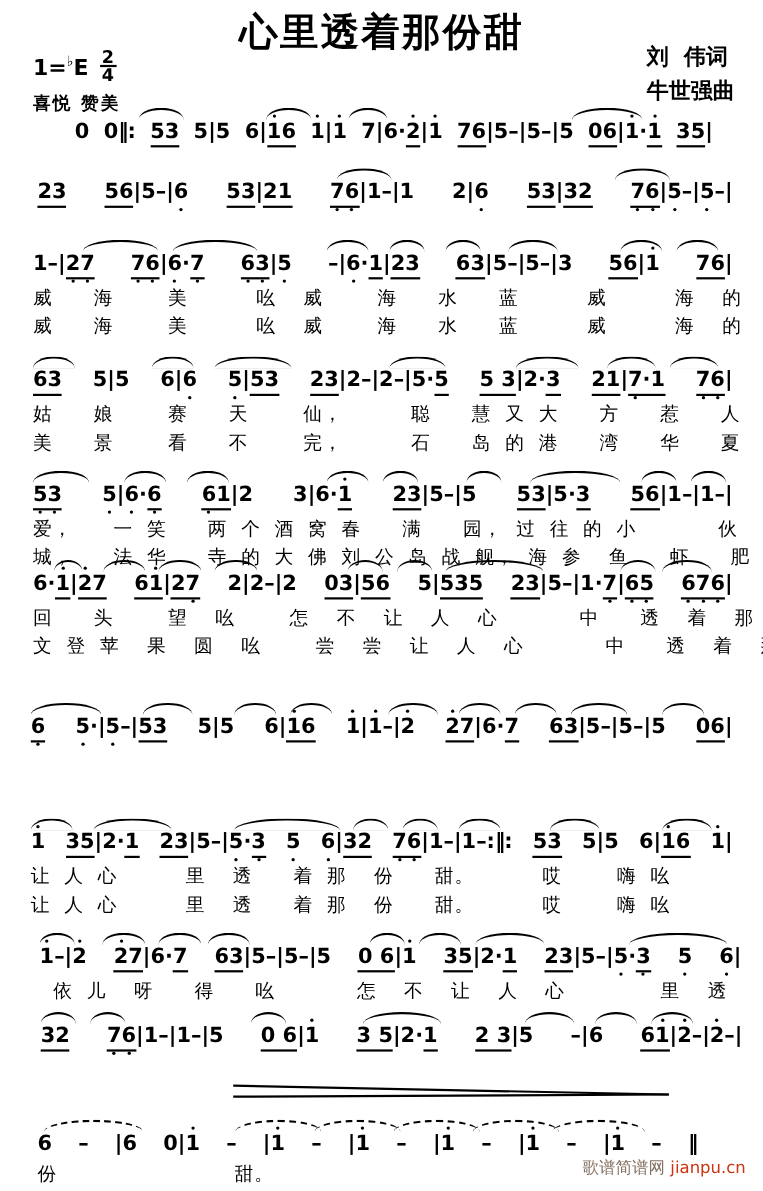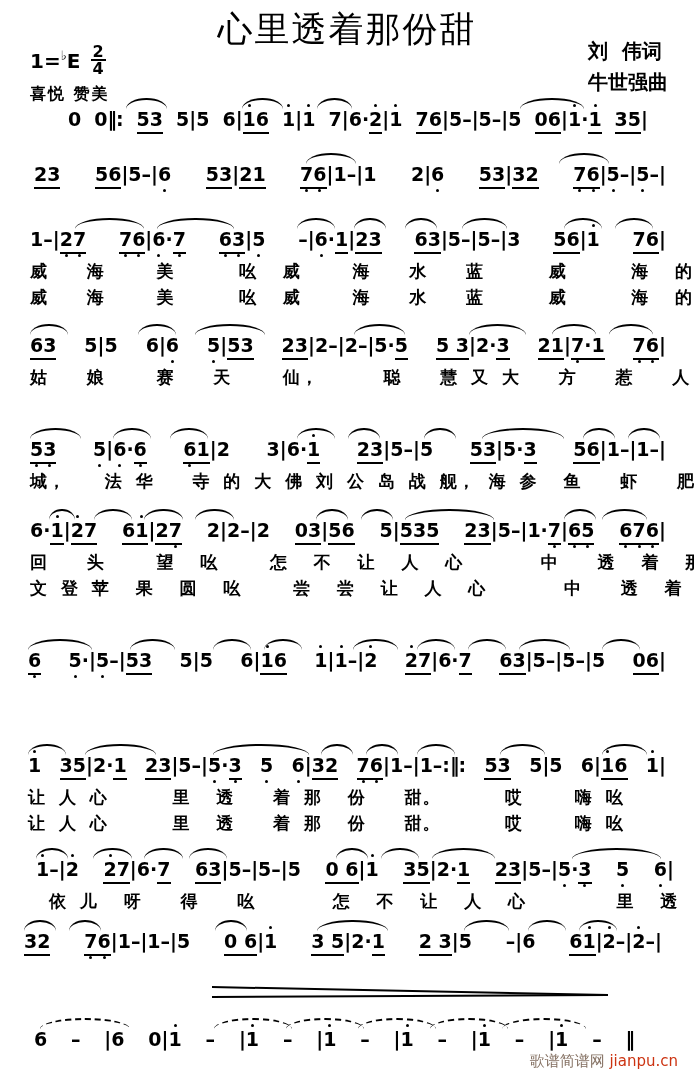--- a/index.html
+++ b/index.html
@@ -1,21 +1,21 @@
 <!DOCTYPE html>
 <html><head>
 <meta charset="utf-8">
 <style>
   html,body{margin:0;padding:0;background:#e8e8e8;}
   .page{position:relative;width:694px;height:1083px;margin:0 auto;background:#ffffff;
         font-family:"DejaVu Sans","Liberation Sans",sans-serif;color:#000;overflow:hidden;}
 
   
   .title{position:absolute;top:6px;left:0;width:100%;text-align:center;
-         font-size:35px;font-weight:normal;letter-spacing:2px;}
+         font-size:35px;font-weight:bold;letter-spacing:2px;}
   .keysig{position:absolute;top:44px;left:30px;font-size:20px;font-weight:bold;white-space:nowrap;}
   .keysig .flat{font-size:13px;vertical-align:8px;font-weight:bold;}
   .meter{display:inline-block;vertical-align:-6px;margin-left:10px;text-align:center;
          font-size:16px;line-height:15px;font-weight:bold;}
   .meter .num{display:block;border-bottom:2px solid #000;padding:0 2px;}
   .meter .den{display:block;}
   .mood{position:absolute;top:84px;left:30px;font-size:16px;font-weight:bold;letter-spacing:2px;}
   .credits{position:absolute;top:36px;right:26px;font-size:20px;font-weight:bold;
            text-align:left;line-height:31px;white-space:pre;}
 
@@ -28,21 +28,21 @@
   .nline{font-size:19px;font-weight:bold;line-height:23px;white-space:pre-wrap;
          text-align:justify;text-align-last:justify;}
   .note{position:relative;display:inline-block;}
   .note.da::before{content:"";position:absolute;top:-4px;left:50%;margin-left:-1.5px;
                    width:3px;height:3px;border-radius:50%;background:#000;}
   .note.db::after{content:"";position:absolute;bottom:-6px;left:50%;margin-left:-1.5px;
                   width:3px;height:3px;border-radius:50%;background:#000;}
   .ug{display:inline-block;border-bottom:2px solid #000;padding-bottom:1px;white-space:pre;}
   .dbar{font-weight:bold;letter-spacing:-1px;}
   .lyrics{margin-top:4px;}
-  .lyr{font-size:17px;font-weight:bold;white-space:pre;letter-spacing:1px;
+  .lyr{font-size:17px;font-weight:normal;white-space:pre;letter-spacing:1px;
        word-spacing:6px;line-height:26px;}
 
   
   .hairpin{position:absolute;left:210px;top:984px;}
 
   
   .footer{position:absolute;top:1052px;right:16px;font-size:15px;white-space:pre;}
   .footer .site{color:#857163;}
   .footer .link{color:#cc3311;}
 </style>
@@ -102,36 +102,38 @@
         <div class="arc" style="left: 17%; width: 6%;"></div>
         <div class="arc" style="left: 26%; width: 11%;"></div>
         <div class="arc" style="left: 51%; width: 8%;"></div>
         <div class="arc" style="left: 69%; width: 9%;"></div>
         <div class="arc" style="left: 82%; width: 7%;"></div>
         <div class="arc" style="left: 91%; width: 7%;"></div>
       </div>
       <div class="nline"><span class="ug"><span class="note">6</span><span class="note">3</span></span> <span class="note">5</span><span class="bar">|</span><span class="note">5</span> <span class="note">6</span><span class="bar">|</span><span class="note db">6</span> <span class="note db">5</span><span class="bar">|</span><span class="ug"><span class="note">5</span><span class="note">3</span></span> <span class="ug"><span class="note">2</span><span class="note">3</span></span><span class="bar">|</span><span class="note">2</span><span class="dash">–</span><span class="bar">|</span><span class="note">2</span><span class="dash">–</span><span class="bar">|</span><span class="note">5</span><span class="adot">·</span><span class="ug"><span class="note">5</span></span> <span class="ug"><span class="note">5</span> <span class="note">3</span></span><span class="bar">|</span><span class="note">2</span><span class="adot">·</span><span class="ug"><span class="note">3</span></span> <span class="ug"><span class="note">2</span><span class="note">1</span></span><span class="bar">|</span><span class="ug"><span class="note db">7</span><span class="adot">·</span><span class="note">1</span></span> <span class="ug"><span class="note db">7</span><span class="note db">6</span></span><span class="bar">|</span></div>
       <div class="lyrics">
         <div class="lyr">姑   娘    赛   天    仙，     聪   慧 又 大   方   惹   人</div>
+        <div class="lyr">美   景    看   不    完，     石   岛 的 港   湾   华   夏</div>
       </div>
     </div>
   <div class="sys" style="top:426px;left:30px;width:636px;">
       <div class="arcs">
         <div class="arc" style="left: 0%; width: 8%;"></div>
         <div class="arc" style="left: 13%; width: 6%;"></div>
         <div class="arc" style="left: 22%; width: 6%;"></div>
         <div class="arc" style="left: 42%; width: 6%;"></div>
         <div class="arc" style="left: 50%; width: 5%;"></div>
         <div class="arc" style="left: 62%; width: 5%;"></div>
         <div class="arc" style="left: 71%; width: 13%;"></div>
         <div class="arc" style="left: 87%; width: 5%;"></div>
         <div class="arc" style="left: 94%; width: 5%;"></div>
       </div>
       <div class="nline"><span class="ug"><span class="note db">5</span><span class="note db">3</span></span> <span class="note db">5</span><span class="bar">|</span><span class="note db">6</span><span class="adot">·</span><span class="ug"><span class="note db">6</span></span> <span class="ug"><span class="note db">6</span><span class="note">1</span></span><span class="bar">|</span><span class="note">2</span> <span class="note">3</span><span class="bar">|</span><span class="note">6</span><span class="adot">·</span><span class="ug"><span class="note da">1</span></span> <span class="ug"><span class="note">2</span><span class="note">3</span></span><span class="bar">|</span><span class="note">5</span><span class="dash">–</span><span class="bar">|</span><span class="note">5</span> <span class="ug"><span class="note">5</span><span class="note">3</span></span><span class="bar">|</span><span class="note">5</span><span class="adot">·</span><span class="ug"><span class="note">3</span></span> <span class="ug"><span class="note">5</span><span class="note">6</span></span><span class="bar">|</span><span class="note">1</span><span class="dash">–</span><span class="bar">|</span><span class="note">1</span><span class="dash">–</span><span class="bar">|</span></div>
       <div class="lyrics">
+        <div class="lyr">爱，   一 笑   两 个 酒 窝 春   满   园， 过 往 的 小      伙</div>
         <div class="lyr">城，   法 华   寺 的 大 佛 刘 公 岛 战 舰， 海 参  鱼   虾   肥</div>
       </div>
     </div>
   <div class="sys" style="top:507px;left:30px;width:636px;">
       <div class="arcs">
         <div class="arc" style="left: 3%; width: 4%;"></div>
         <div class="arc" style="left: 10%; width: 6%;"></div>
         <div class="arc" style="left: 18%; width: 6%;"></div>
         <div class="arc" style="left: 26%; width: 6%;"></div>
         <div class="arc" style="left: 45%; width: 5%;"></div>
@@ -188,21 +190,21 @@
         <div class="arc" style="left: 47%; width: 5%;"></div>
         <div class="arc" style="left: 54%; width: 6%;"></div>
         <div class="arc" style="left: 62%; width: 10%;"></div>
         <div class="arc" style="left: 84%; width: 14%;"></div>
       </div>
       <div class="nline"><span class="note da">1</span><span class="dash">–</span><span class="bar">|</span><span class="note da">2</span> <span class="ug"><span class="note da">2</span><span class="note">7</span></span><span class="bar">|</span><span class="note">6</span><span class="adot">·</span><span class="ug"><span class="note">7</span></span> <span class="ug"><span class="note">6</span><span class="note">3</span></span><span class="bar">|</span><span class="note">5</span><span class="dash">–</span><span class="bar">|</span><span class="note">5</span><span class="dash">–</span><span class="bar">|</span><span class="note">5</span> <span class="ug"><span class="note">0</span> <span class="note">6</span></span><span class="bar">|</span><span class="note da">1</span> <span class="ug"><span class="note">3</span><span class="note">5</span></span><span class="bar">|</span><span class="note">2</span><span class="adot">·</span><span class="ug"><span class="note">1</span></span> <span class="ug"><span class="note">2</span><span class="note">3</span></span><span class="bar">|</span><span class="note">5</span><span class="dash">–</span><span class="bar">|</span><span class="note db">5</span><span class="adot">·</span><span class="ug"><span class="note db">3</span></span> <span class="note db">5</span> <span class="note db">6</span><span class="bar">|</span></div>
       <div class="lyrics">
         <div class="lyr"> 依 儿  呀   得   吆      怎  不  让  人  心       里  透    着</div>
       </div>
     </div>
-  <div class="sys" style="top:918px;left:24px;width:638px;">
+  <div class="sys" style="top:918px;left:37px;width:638px;">
       <div class="arcs">
         <div class="arc" style="left: 0%; width: 5%;"></div>
         <div class="arc" style="left: 7%; width: 5%;"></div>
         <div class="arc" style="left: 30%; width: 5%;"></div>
         <div class="arc" style="left: 46%; width: 11%;"></div>
         <div class="arc" style="left: 69%; width: 7%;"></div>
         <div class="arc" style="left: 79%; width: 6%;"></div>
         <div class="arc" style="left: 87%; width: 6%;"></div>
       </div>
       <div class="nline"><span class="ug"><span class="note">3</span><span class="note">2</span></span> <span class="ug"><span class="note db">7</span><span class="note db">6</span></span><span class="bar">|</span><span class="note">1</span><span class="dash">–</span><span class="bar">|</span><span class="note">1</span><span class="dash">–</span><span class="bar">|</span><span class="note">5</span> <span class="ug"><span class="note">0</span> <span class="note">6</span></span><span class="bar">|</span><span class="note da">1</span> <span class="ug"><span class="note">3</span> <span class="note">5</span></span><span class="bar">|</span><span class="note">2</span><span class="adot">·</span><span class="ug"><span class="note">1</span></span> <span class="ug"><span class="note">2</span> <span class="note">3</span></span><span class="bar">|</span><span class="note">5</span> <span class="dash">–</span><span class="bar">|</span><span class="note">6</span> <span class="ug"><span class="note">6</span><span class="note da">1</span></span><span class="bar">|</span><span class="note da">2</span><span class="dash">–</span><span class="bar">|</span><span class="note da">2</span><span class="dash">–</span><span class="bar">|</span></div>
@@ -210,20 +212,23 @@
   <div class="sys" style="top:1016px;left:34px;width:600px;">
       <div class="arcs">
         <div class="arc dashed" style="left: 1%; width: 15%;"></div>
         <div class="arc dashed" style="left: 30%; width: 13%;"></div>
         <div class="arc dashed" style="left: 42%; width: 13%;"></div>
         <div class="arc dashed" style="left: 54%; width: 13%;"></div>
         <div class="arc dashed" style="left: 66%; width: 13%;"></div>
         <div class="arc dashed" style="left: 78%; width: 14%;"></div>
       </div>
       <div class="nline"><span class="note">6</span> <span class="dash">–</span> <span class="bar">|</span><span class="note">6</span> <span class="note">0</span><span class="bar">|</span><span class="note da">1</span> <span class="dash">–</span> <span class="bar">|</span><span class="note da">1</span> <span class="dash">–</span> <span class="bar">|</span><span class="note da">1</span> <span class="dash">–</span> <span class="bar">|</span><span class="note da">1</span> <span class="dash">–</span> <span class="bar">|</span><span class="note da">1</span> <span class="dash">–</span> <span class="bar">|</span><span class="note da">1</span> <span class="dash">–</span> <span class="dbar">‖</span></div>
+      <div class="lyrics">
+        <div class="lyr">份             甜。</div>
+      </div>
     </div>
 
   <svg class="hairpin" width="400" height="16">
     <line x1="2" y1="3" x2="398" y2="11" stroke="#000" stroke-width="2"></line>
     <line x1="2" y1="13" x2="398" y2="11" stroke="#000" stroke-width="2"></line>
   </svg>
 
   <div class="footer"><span class="site">歌谱简谱网 </span><span class="link">jianpu.cn</span>
   </div>
 

